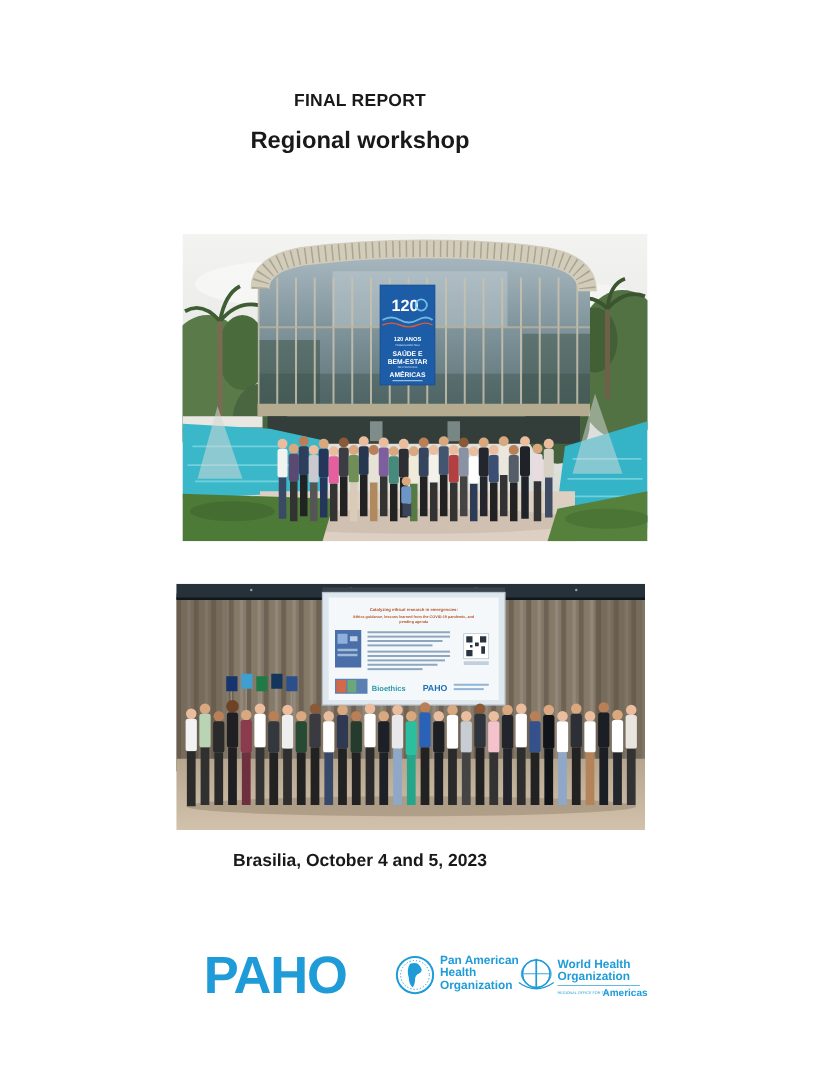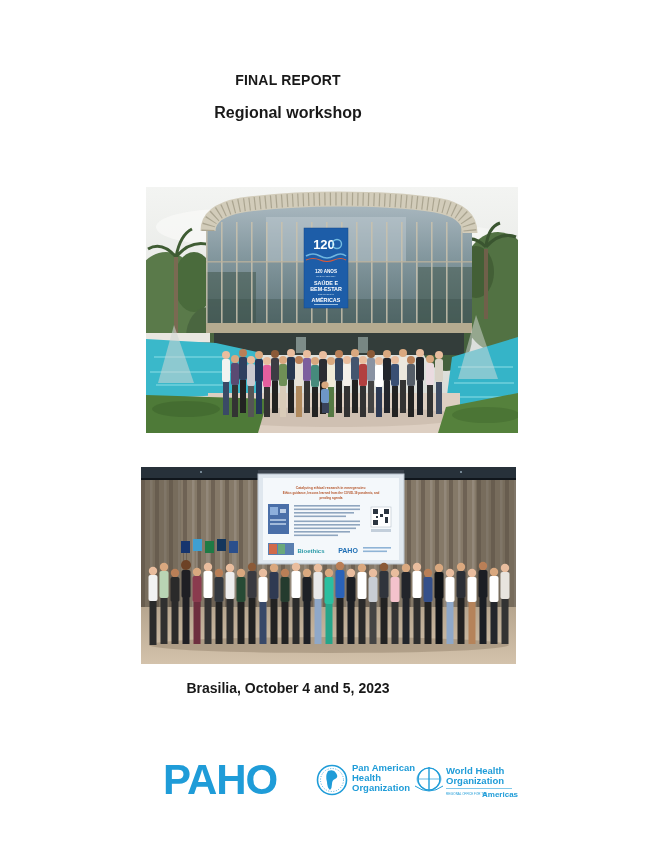--- a/index.html
+++ b/index.html
@@ -3,21 +3,21 @@
 <meta charset="utf-8">
 <style>
   html,body{margin:0;padding:0;}
   body{
     width:668px;height:867px;background:#ffffff;position:relative;overflow:hidden;
     font-family:"Liberation Sans",sans-serif;color:#1a1a1a;
   }
   .abs{position:absolute;}
   .doc-text{width:576px;left:0;text-align:center;font-weight:bold;color:#191919;}
   .title-line{top:72px;font-size:14px;letter-spacing:.2px;}
-  .subtitle-block{top:105px;font-size:16px;line-height:16.5px;}
+  .subtitle-block{top:105px;font-size:19px;line-height:16.5px;}
   .date-line{top:680px;font-size:14px;}
   figure{margin:0;padding:0;}
   .photo1{left:146px;top:187px;width:340px;height:246px;}
   .photo2{left:141px;top:467px;width:375px;height:197px;}
   .logoband{left:165px;top:750px;width:356px;height:60px;}
   svg{display:block;}
   text{font-family:"Liberation Sans",sans-serif;}
 </style>
 </head>
 <body>

